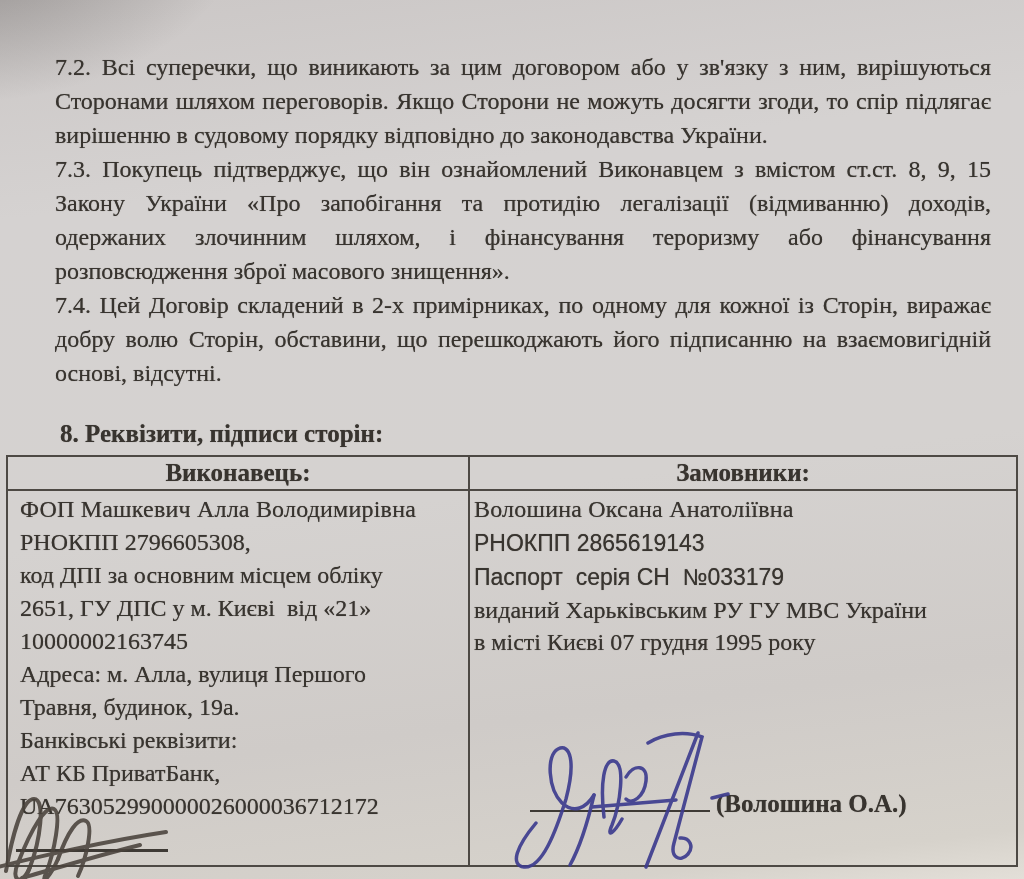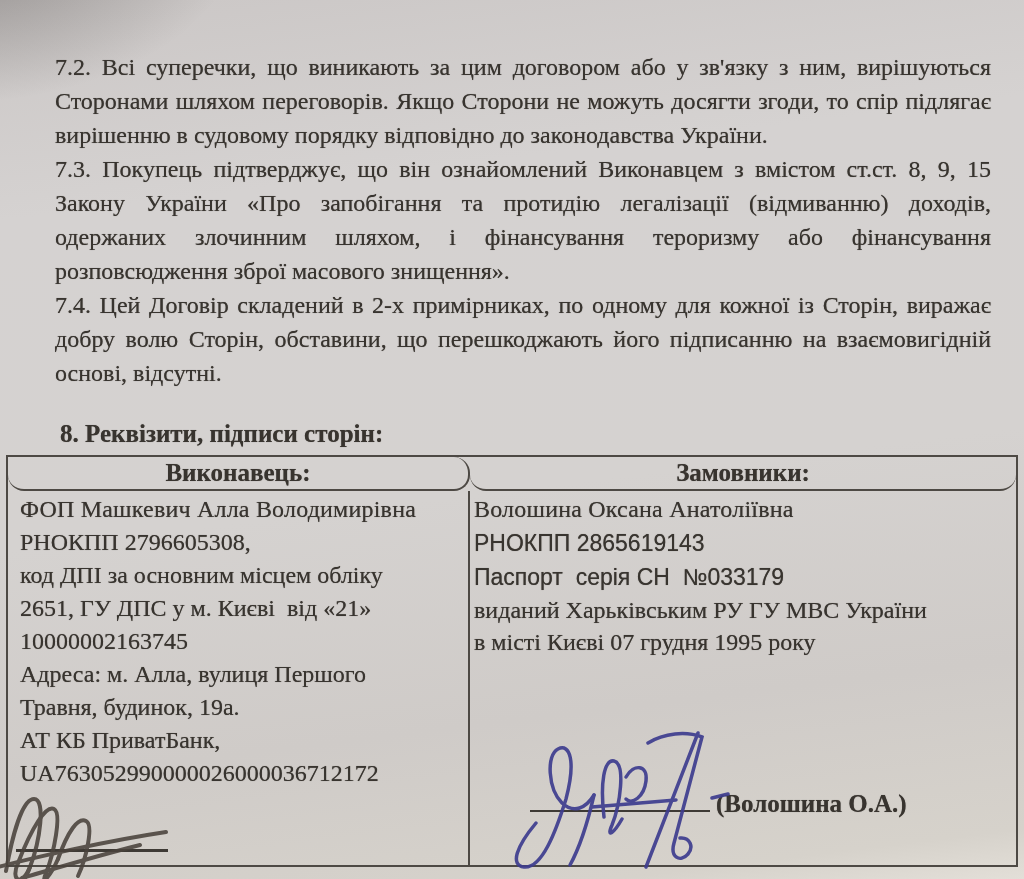--- a/index.html
+++ b/index.html
@@ -30,21 +30,20 @@
     border:2px solid #4d4944;
     display:grid;
     grid-template-columns:462px 1fr;
     grid-template-rows:34px 1fr;
     box-sizing:border-box;
   }
   .th {
     font-weight:bold; font-size:25px; line-height:32px;
     text-align:center;
     border-bottom:2px solid #4d4944;
-    border-radius:16px;
   }
   .th-left, .td-left { border-right:2px solid #4d4944; }
   .td {
     position:relative;
     padding:2px 8px 0 12px;
     font-size:24px; line-height:33px;
     box-sizing:border-box;
   }
   .td-right { padding-left:4px; }
   .cell-line { white-space:pre-wrap; }
@@ -85,20 +84,21 @@
     <div class="th">Замовники:</div>
 
     <div class="td td-left">
       <div class="party-name">ФОП Машкевич Алла Володимирівна</div>
       <div class="cell-line">РНОКПП 2796605308,</div>
       <div class="cell-line">код ДПІ за основним місцем обліку</div>
       <div class="cell-line">2651, ГУ ДПС у м. Києві  від «21»</div>
       <div class="cell-line">10000002163745</div>
       <div class="cell-line">Адреса: м. Алла, вулиця Першого</div>
       <div class="cell-line">Травня, будинок, 19а.</div>
+      <div class="cell-line">Банківські реквізити:</div>
       <div class="cell-line">АТ КБ ПриватБанк,</div>
       <div class="cell-line">UA763052990000026000036712172</div>
       <div class="sig-row sig-row-left">
         <span class="sig-line sig-line-left"></span>
       </div>
     </div>
 
     <div class="td td-right">
       <div class="party-name">Волошина Оксана Анатоліївна</div>
       <div class="sans-line">РНОКПП 2865619143</div>

